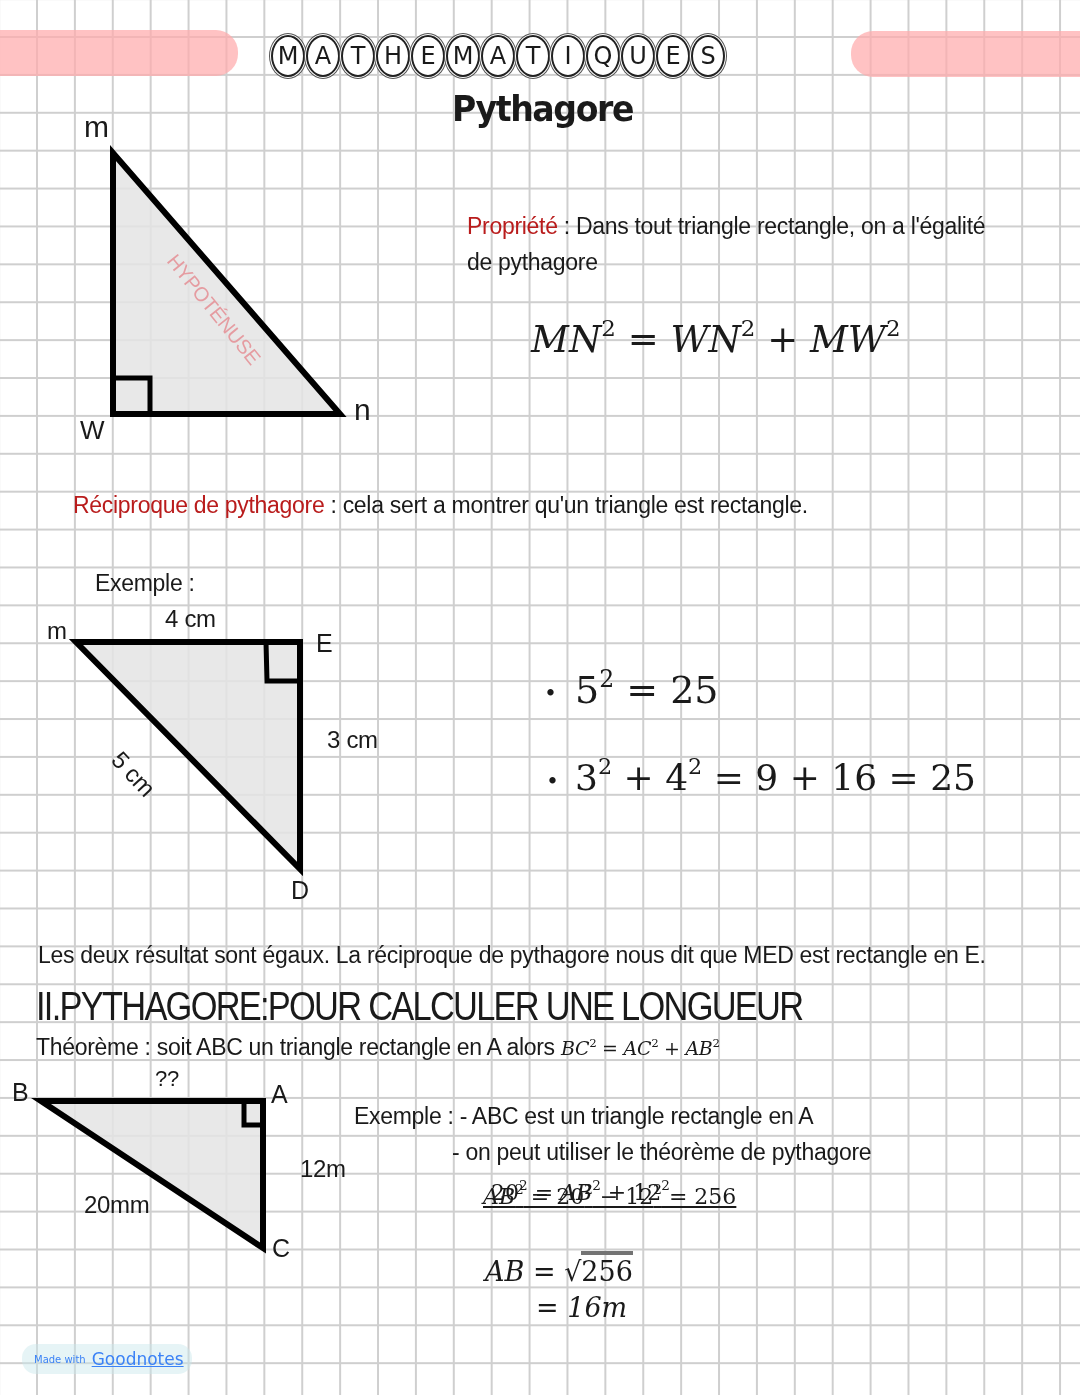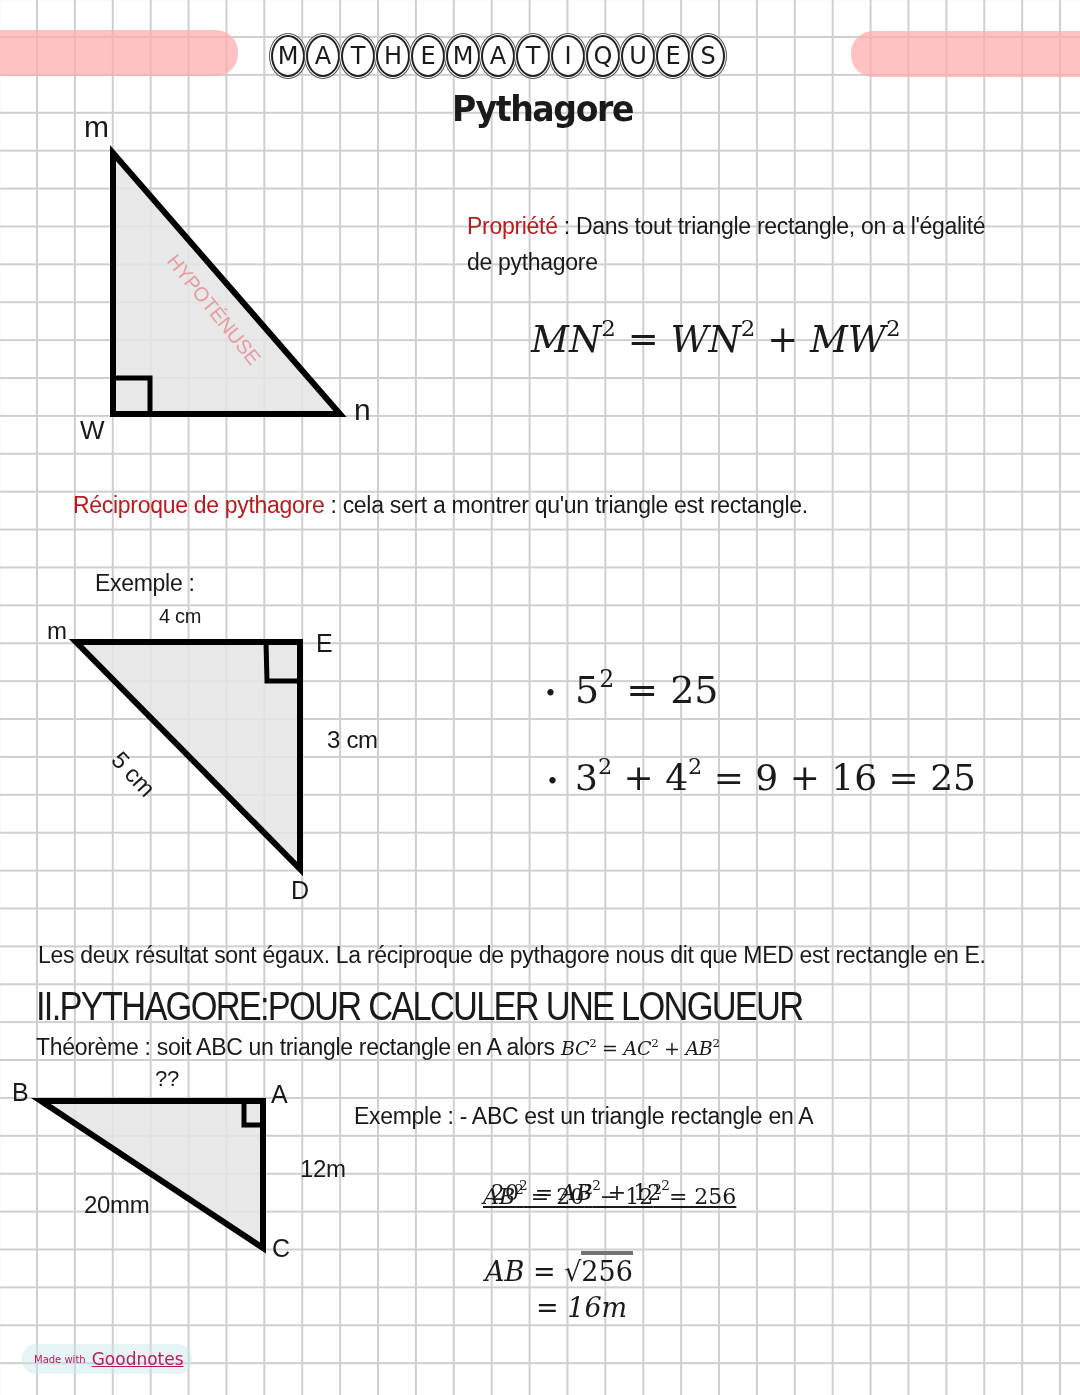--- a/index.html
+++ b/index.html
@@ -25,21 +25,21 @@
     margin-right: 1px; font-family: "DejaVu Sans", sans-serif; font-size: 24px;
     box-shadow: 0 0 0 1px #fff, 0 0 0 2px #555;
     background: #fff;
   }
   .title-sub { font-family: "DejaVu Sans", sans-serif; font-weight: bold; font-size: 36px; letter-spacing: -1.5px; transform: scaleX(0.92); transform-origin: left; }
   sup { font-size: 62%; vertical-align: 0.7em; line-height: 0; }
   .watermark {
     position: absolute; left: 22px; top: 1344px; width: 170px; height: 30px;
     background: rgba(200, 230, 236, 0.45); border-radius: 14px;
     display: flex; align-items: center; gap: 6px; padding-left: 12px; box-sizing: border-box;
-    color: #be185d;
+    color: #3b82f6;
   }
   .watermark .small { font-size: 10px; }
   .watermark .big { font-size: 17px; font-weight: 500; text-decoration: underline; }
 </style>
 </head>
 <body>
 
 <div class="banner" style="left:-20px; top:30px; width:258px; height:46px;"></div>
 <div class="banner" style="left:851px; top:31px; width:250px; height:46px;"></div>
 
@@ -90,21 +90,21 @@
 
 <div class="abs hand" style="left:95px; top:570px; font-size:23px;">Exemple :</div>
 <svg class="abs" style="left:0; top:0;" width="400" height="910">
   <polygon points="76,642 300,642 300,869" fill="#e4e4e4" fill-opacity="0.85"></polygon>
   <polygon points="76,642 300,642 300,869" fill="none" stroke="#000" stroke-width="6" stroke-linejoin="miter"></polygon>
   <polyline points="266,642 267,681 300,681" fill="none" stroke="#000" stroke-width="5"></polyline>
 </svg>
 <div class="abs hand" style="left:47px; top:617px; font-size:24px;">m</div>
 <div class="abs hand" style="left:316px; top:629px; font-size:25px;">E</div>
 <div class="abs hand" style="left:291px; top:876px; font-size:25px;">D</div>
-<div class="abs hand" style="left:159px; top:605px; font-size:20px;">4 cm</div>
+<div class="abs hand" style="left:165px; top:605px; font-size:24px;">4 cm</div>
 <div class="abs hand" style="left:327px; top:726px; font-size:24px;">3 cm</div>
 <div class="abs hand" style="left:126px; top:746px; font-size:24px; transform: rotate(47deg); transform-origin:left top;">5 cm</div>
 
 <div class="abs math" style="left:544px; top:668px; font-size:38px;">
   <span style="font-size:22px; vertical-align:middle; margin-right:18px;">•</span><span>5</span><sup>2</sup><span> = 25</span>
 </div>
 <div class="abs math" style="left:540px; top:757px; font-size:36px;margin-left:6px;">
   <span style="font-size:22px; vertical-align:middle; margin-right:16px;">•</span><span>3</span><sup>2</sup><span> + 4</span><sup>2</sup><span> = 9 + 16 = 25</span>
 </div>
 
@@ -126,20 +126,21 @@
 <div class="abs hand" style="left:12px; top:1078px; font-size:25px;">B</div>
 <div class="abs hand" style="left:271px; top:1080px; font-size:25px;">A</div>
 <div class="abs hand" style="left:272px; top:1234px; font-size:25px;">C</div>
 <div class="abs hand" style="left:155px; top:1066px; font-size:22px;">??</div>
 <div class="abs hand" style="left:300px; top:1155px; font-size:24px;">12m</div>
 <div class="abs hand" style="left:84px; top:1191px; font-size:24px;">20mm</div>
 
 <div class="abs hand" style="left:354px; top:1098px; font-size:23px; line-height:36px;">
   <span>Exemple :</span>
   <span>- ABC est un triangle rectangle en A</span><br>
+  <span style="margin-left:98px;">- on peut utiliser le théorème de pythagore</span>
 </div>
 
 <div class="abs math" style="left:491px; top:1180px; font-size:22px;">
   <span>20</span><sup>2</sup><span style="font-style:italic;"> = AB</span><sup>2</sup><span> + 12</span><sup>2</sup>
 </div>
 <div class="abs math" style="left:483px; top:1184px; font-size:22px;text-decoration:underline;">
   <span style="font-style:italic;">AB</span><sup>2</sup><span> = 20</span><sup>2</sup><span> − 12</span><sup>2</sup><span> = 256</span>
 </div>
 <div class="abs math" style="left:485px; top:1256px; font-size:27px;">
   <span style="font-style:italic;">AB = </span><span>√</span><span style="border-top:4px solid #737373; padding-top:1px;">256</span>

